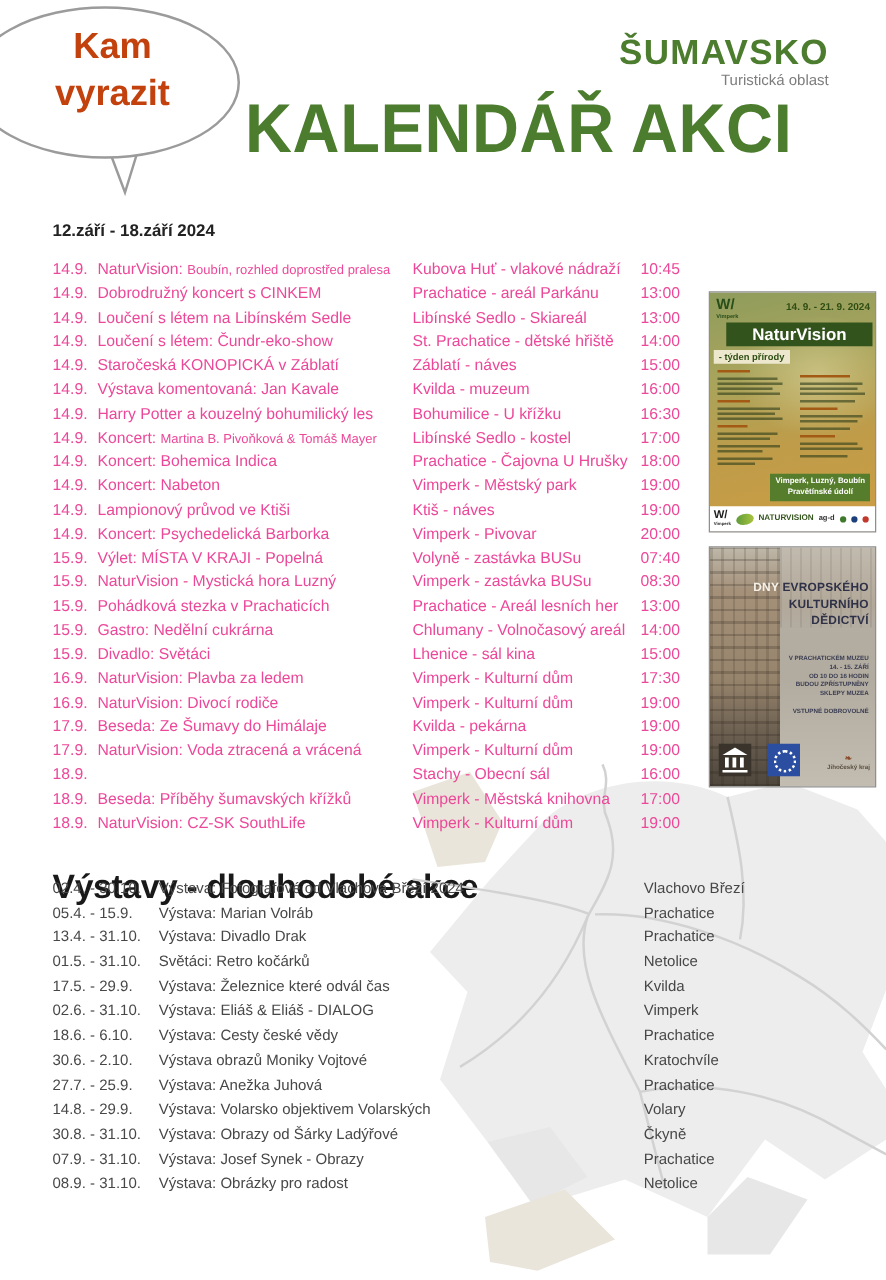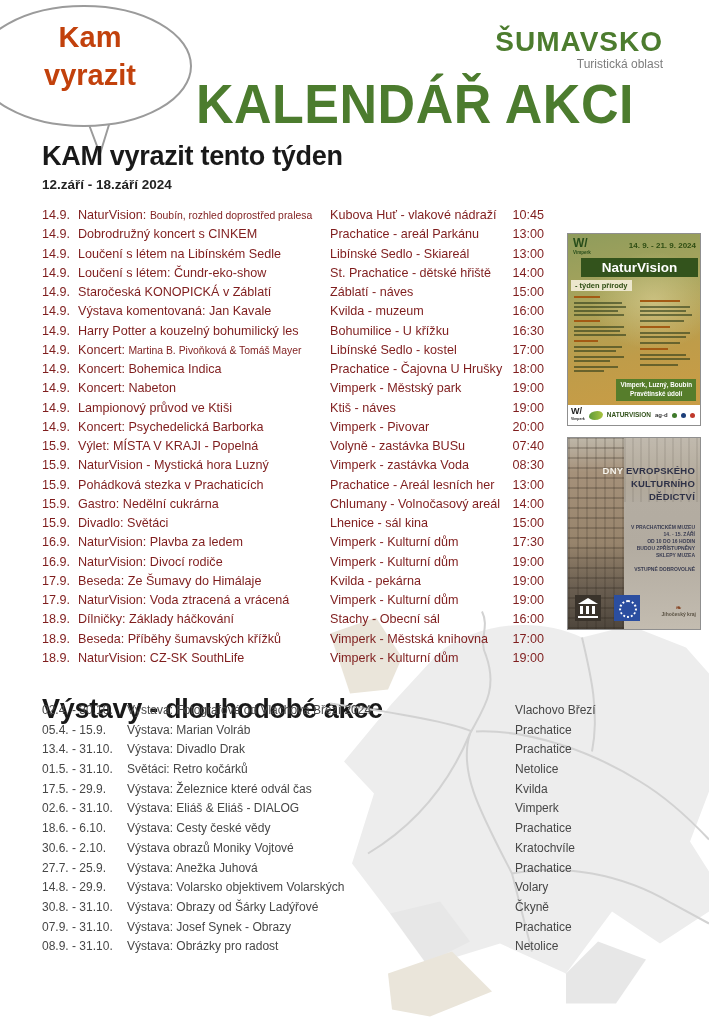--- a/index.html
+++ b/index.html
@@ -18,21 +18,21 @@
 
   
   .main-title{position:absolute;left:196px;top:72px;font-size:52px;font-weight:900;
               color:#4c7c2e;letter-spacing:0.5px;white-space:nowrap;transform:scaleY(1.06);
               transform-origin:left top;}
 
   .h2{position:absolute;font-size:27px;font-weight:800;color:#191919;letter-spacing:-0.3px;white-space:nowrap;}
   .daterange{position:absolute;left:42px;top:177px;font-size:13.5px;font-weight:700;color:#222;}
 
   
-  #event-list{position:absolute;left:42px;top:206px;width:512px;font-size:12.6px;color:#7f1d1d;z-index:2;}
+  #event-list{position:absolute;left:42px;top:206px;width:512px;font-size:12.6px;color:#ec4899;z-index:2;}
   .ev-row{position:relative;height:19.25px;line-height:19.25px;white-space:nowrap;}
   .ev-date{position:absolute;left:0;}
   .ev-title{position:absolute;left:36px;}
   .t-small{font-size:10.4px;}
   .ev-loc{position:absolute;left:288px;}
   .ev-time{position:absolute;left:452px;width:50px;text-align:right;}
 
   
   #exh-list{position:absolute;left:42px;top:701px;width:640px;font-size:12px;color:#474747;z-index:2;}
   .ex-row{position:relative;height:19.7px;line-height:19.7px;white-space:nowrap;}
@@ -131,21 +131,20 @@
     <div>vyrazit</div>
   </div>
 
   <div class="brand">
     <div class="brand-name">ŠUMAVSKO</div>
     <div class="brand-sub">Turistická oblast</div>
   </div>
 
   <div class="main-title">KALENDÁŘ AKCI</div>
 
-  <div class="h2" style="left:42px;top:141px;">KAM vyrazit tento týden</div>
   <div class="daterange">12.září - 18.září 2024</div>
   <div id="event-list">
       <div class="ev-row">
         <span class="ev-date">14.9.</span>
         <span class="ev-title"><span>NaturVision:</span> <span class="t-small">Boubín, rozhled doprostřed pralesa</span></span>
         <span class="ev-loc">Kubova Huť - vlakové nádraží</span>
         <span class="ev-time">10:45</span>
       </div>
       <div class="ev-row">
         <span class="ev-date">14.9.</span>
@@ -215,21 +214,21 @@
       </div>
       <div class="ev-row">
         <span class="ev-date">15.9.</span>
         <span class="ev-title"><span>Výlet: MÍSTA V KRAJI - Popelná</span></span>
         <span class="ev-loc">Volyně - zastávka BUSu</span>
         <span class="ev-time">07:40</span>
       </div>
       <div class="ev-row">
         <span class="ev-date">15.9.</span>
         <span class="ev-title"><span>NaturVision - Mystická hora Luzný</span></span>
-        <span class="ev-loc">Vimperk - zastávka Voda</span>
+        <span class="ev-loc">Vimperk - zastávka BUSu</span>
         <span class="ev-time">08:30</span>
       </div>
       <div class="ev-row">
         <span class="ev-date">15.9.</span>
         <span class="ev-title"><span>Pohádková stezka v Prachaticích</span></span>
         <span class="ev-loc">Prachatice - Areál lesních her</span>
         <span class="ev-time">13:00</span>
       </div>
       <div class="ev-row">
         <span class="ev-date">15.9.</span>
@@ -262,21 +261,20 @@
         <span class="ev-time">19:00</span>
       </div>
       <div class="ev-row">
         <span class="ev-date">17.9.</span>
         <span class="ev-title"><span>NaturVision: Voda ztracená a vrácená</span></span>
         <span class="ev-loc">Vimperk - Kulturní dům</span>
         <span class="ev-time">19:00</span>
       </div>
       <div class="ev-row">
         <span class="ev-date">18.9.</span>
-        <span class="ev-title"><span>Dílničky: Základy háčkování</span></span>
         <span class="ev-loc">Stachy - Obecní sál</span>
         <span class="ev-time">16:00</span>
       </div>
       <div class="ev-row">
         <span class="ev-date">18.9.</span>
         <span class="ev-title"><span>Beseda: Příběhy šumavských křížků</span></span>
         <span class="ev-loc">Vimperk - Městská knihovna</span>
         <span class="ev-time">17:00</span>
       </div>
       <div class="ev-row">

